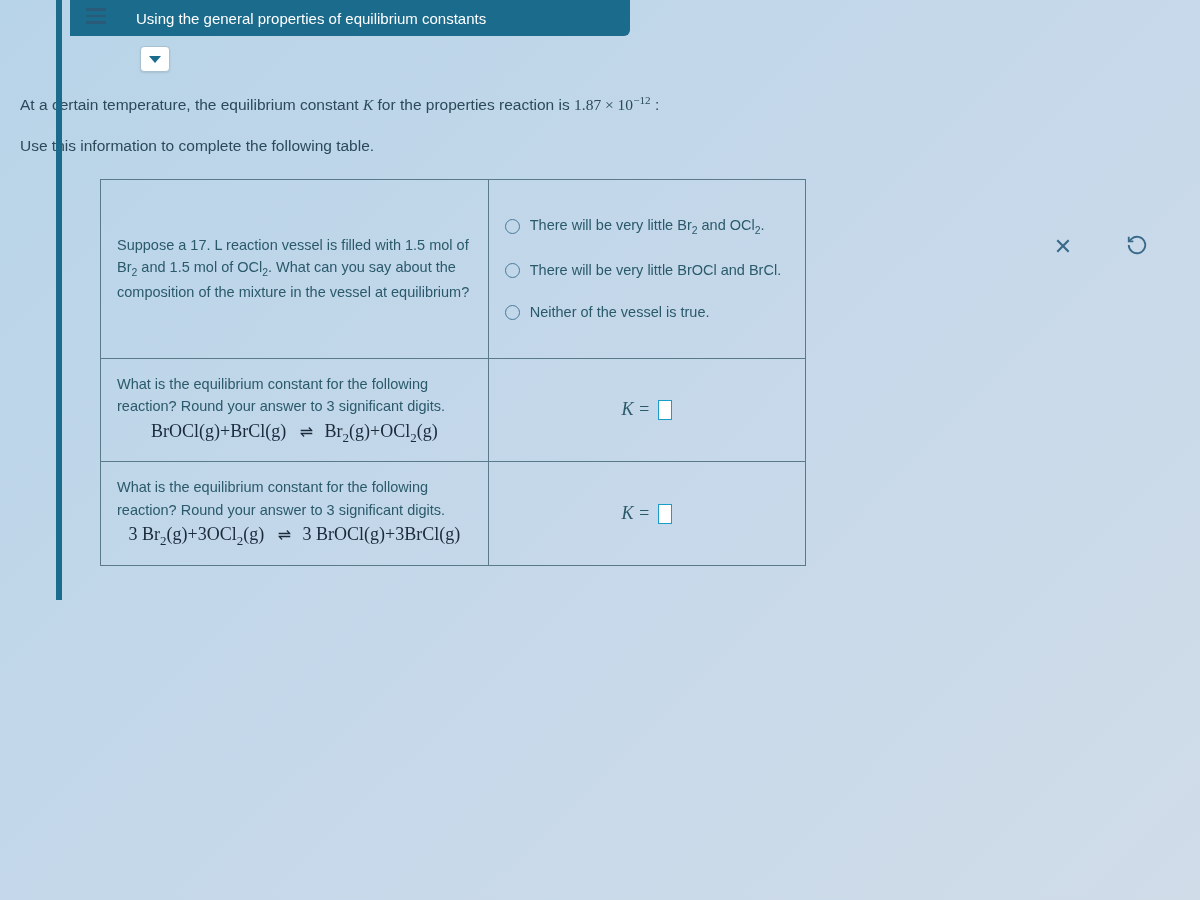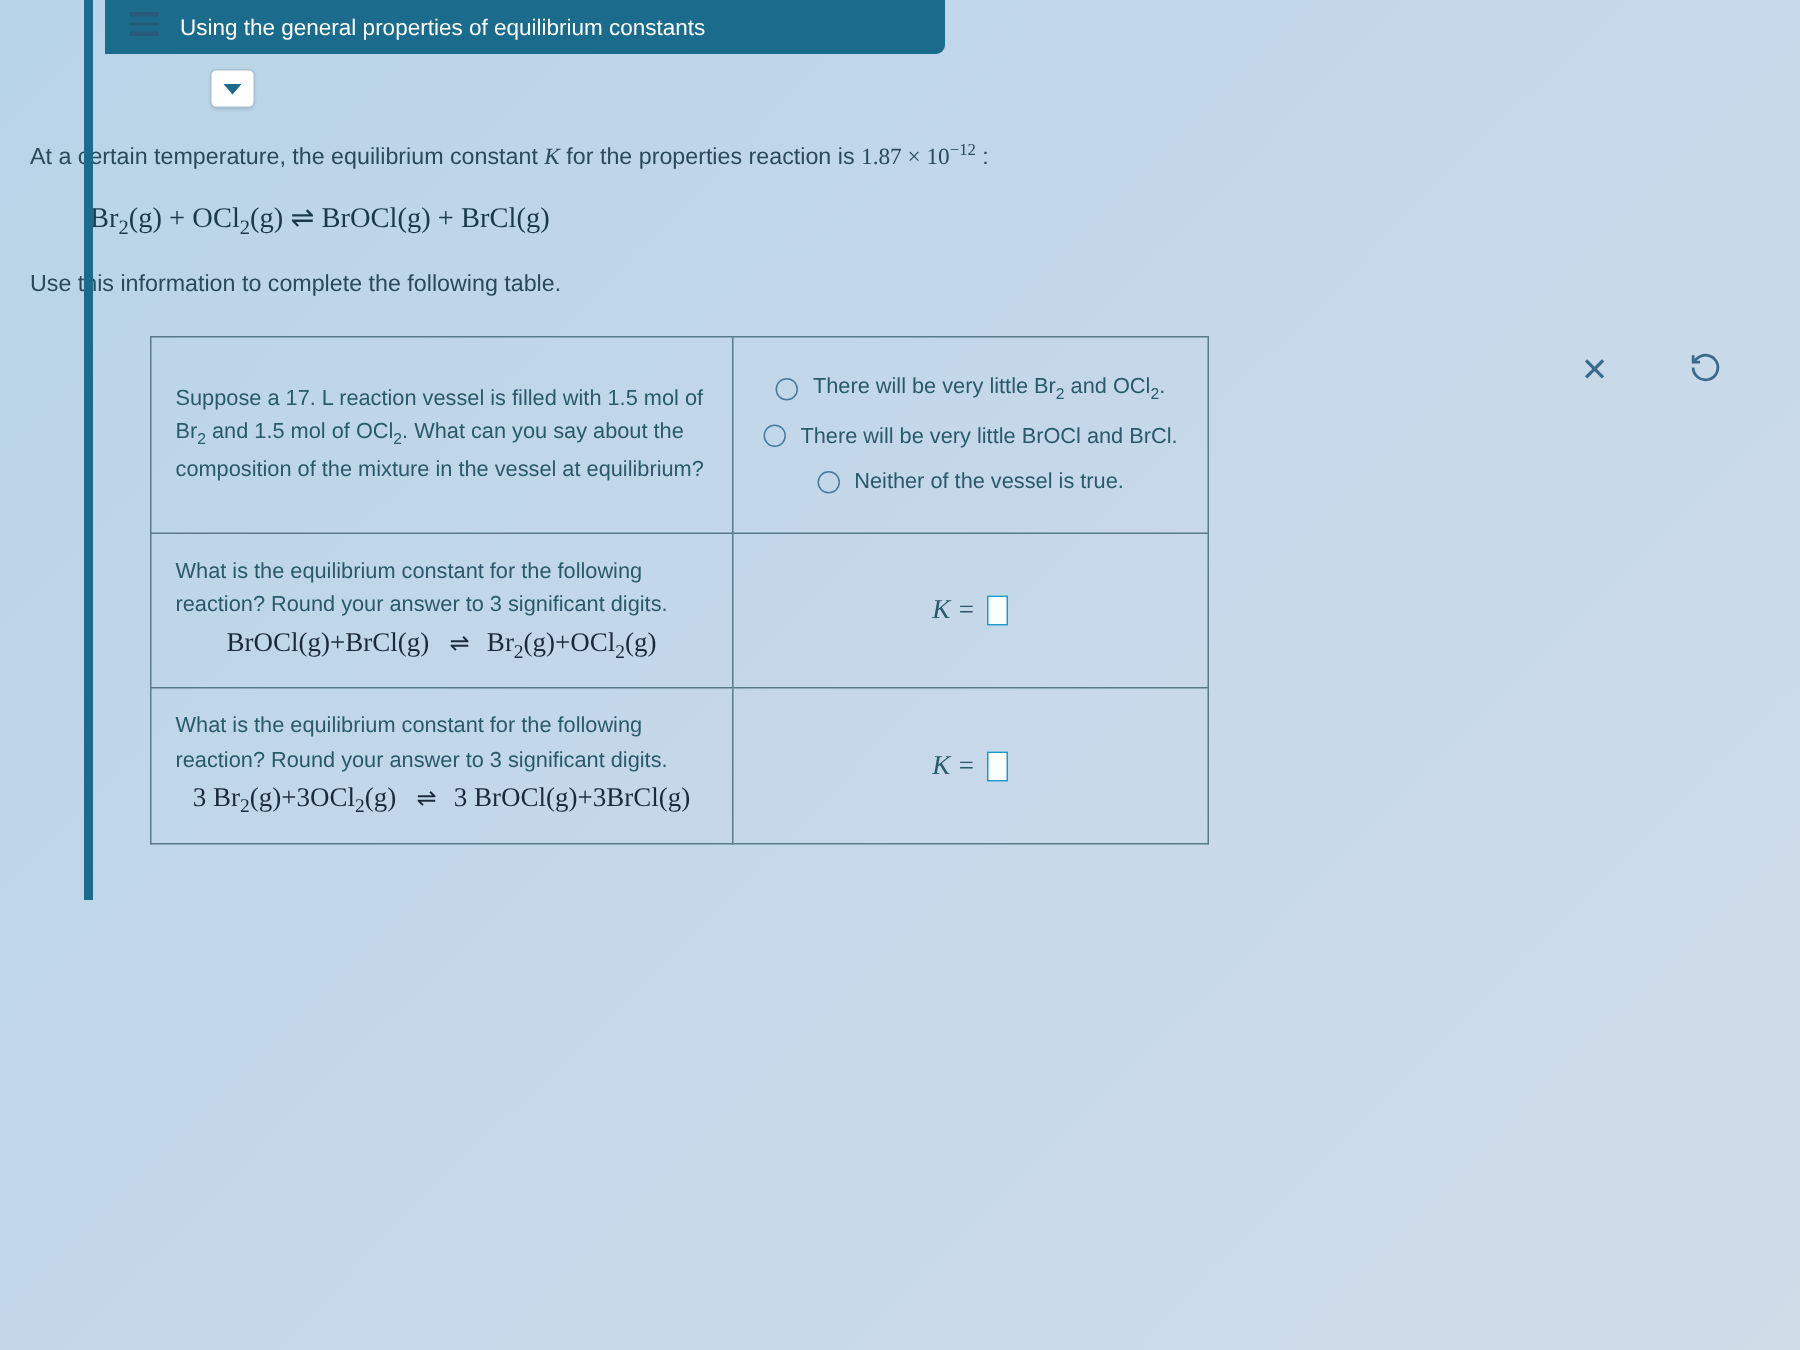--- a/index.html
+++ b/index.html
@@ -11,21 +11,21 @@
     overflow: hidden;
     position: relative;
     color: #2a4a5a;
   }
   .header-bar {
     background: #1a6b8c;
     color: #fff;
     height: 36px;
     display: flex;
     align-items: center;
-    padding-left: 50px;
+    padding-left: 66px;
     position: relative;
     font-size: 15px;
     font-weight: 500;
     width: 560px;
     border-radius: 0 0 6px 0;
   }
   .hamburger {
     position: absolute;
     left: 86px;
     top: 8px;
@@ -93,22 +93,21 @@
     font-size: 14.5px;
     line-height: 1.55;
     color: #2a5a6a;
   }
   table.qtable td.left { width: 55%; }
   table.qtable td.right { width: 45%; }
   .radio-row {
     display: flex;
     align-items: center;
     gap: 10px;
-    margin: 8px 0;
-    justify-content: center;
+    margin: 20px 0;
   }
   .radio {
     width: 15px; height: 15px;
     border: 1.5px solid #4a7a9a;
     border-radius: 50%;
     flex-shrink: 0;
     cursor: pointer;
   }
   .k-eq {
     font-family: 'Times New Roman', serif;
@@ -211,23 +210,20 @@
   </div>
 </div>
 
 <div class="expand-btn">
   <div class="chevron-down"></div>
 </div>
 
 <div class="content">
   <p class="problem-text">
     <span>At a certain temperature, the equilibrium constant </span><span class="serif ital">K</span><span> for the properties reaction is </span><span class="serif">1.87 × 10</span><sup class="serif">−12</sup><span> :</span>
-  </p>
-  <p class="equation">
-    Br<sub>2</sub>(g) + OCl<sub>2</sub>(g) ⇌ BrOCl(g) + BrCl(g)
   </p>
   <p class="problem-text">Use this information to complete the following table.</p>
 
   <div class="table-wrap">
     <table class="qtable">
       <tbody>
           <tr>
         <td class="left">
           <span>Suppose a 17. L reaction vessel is filled with 1.5 mol of Br</span><sub>2</sub><span> and 1.5 mol of OCl</span><sub>2</sub><span>. What can you say about the composition of the mixture in the vessel at equilibrium?</span>
         </td>

